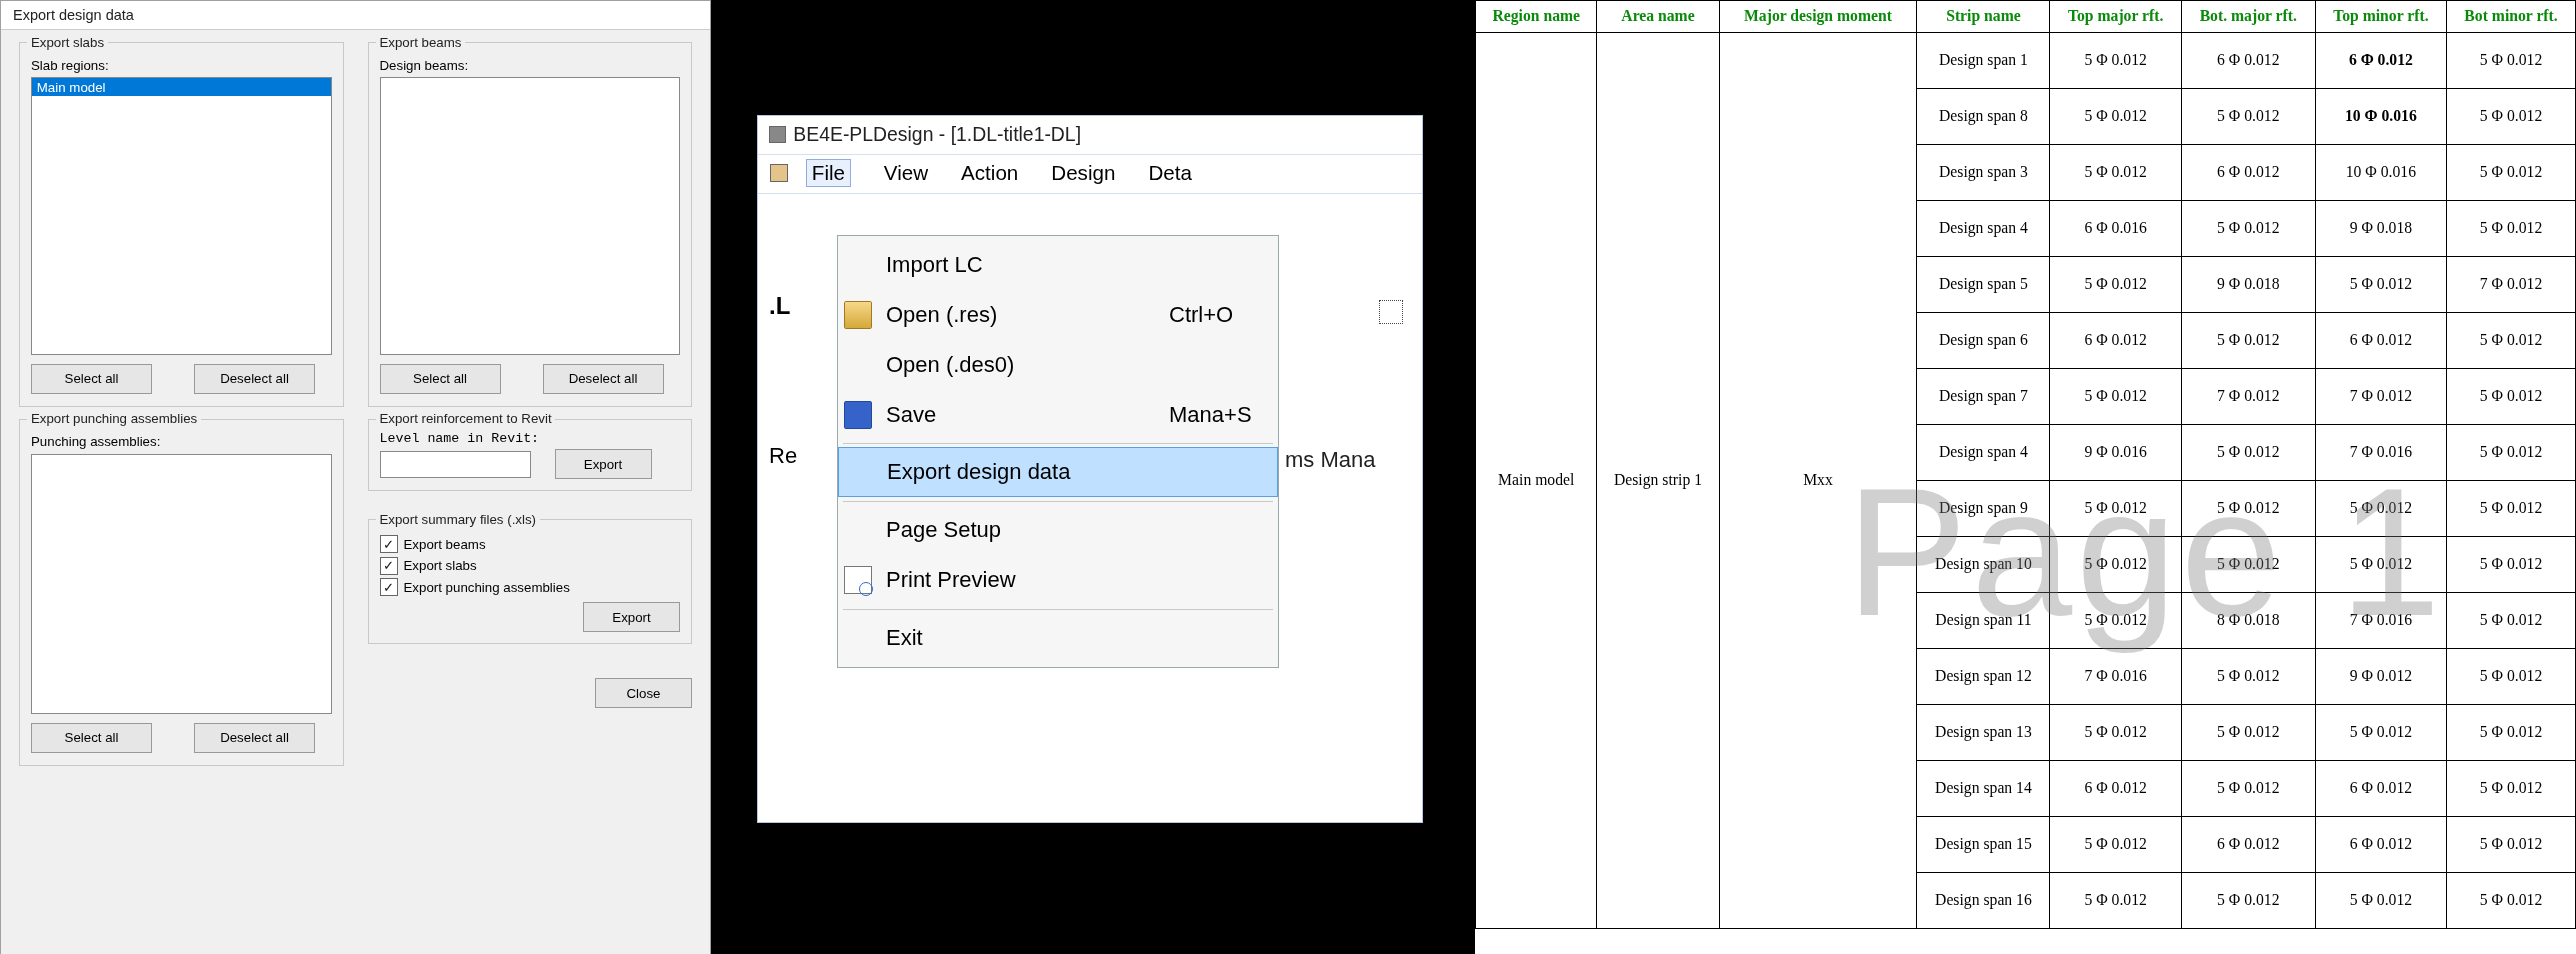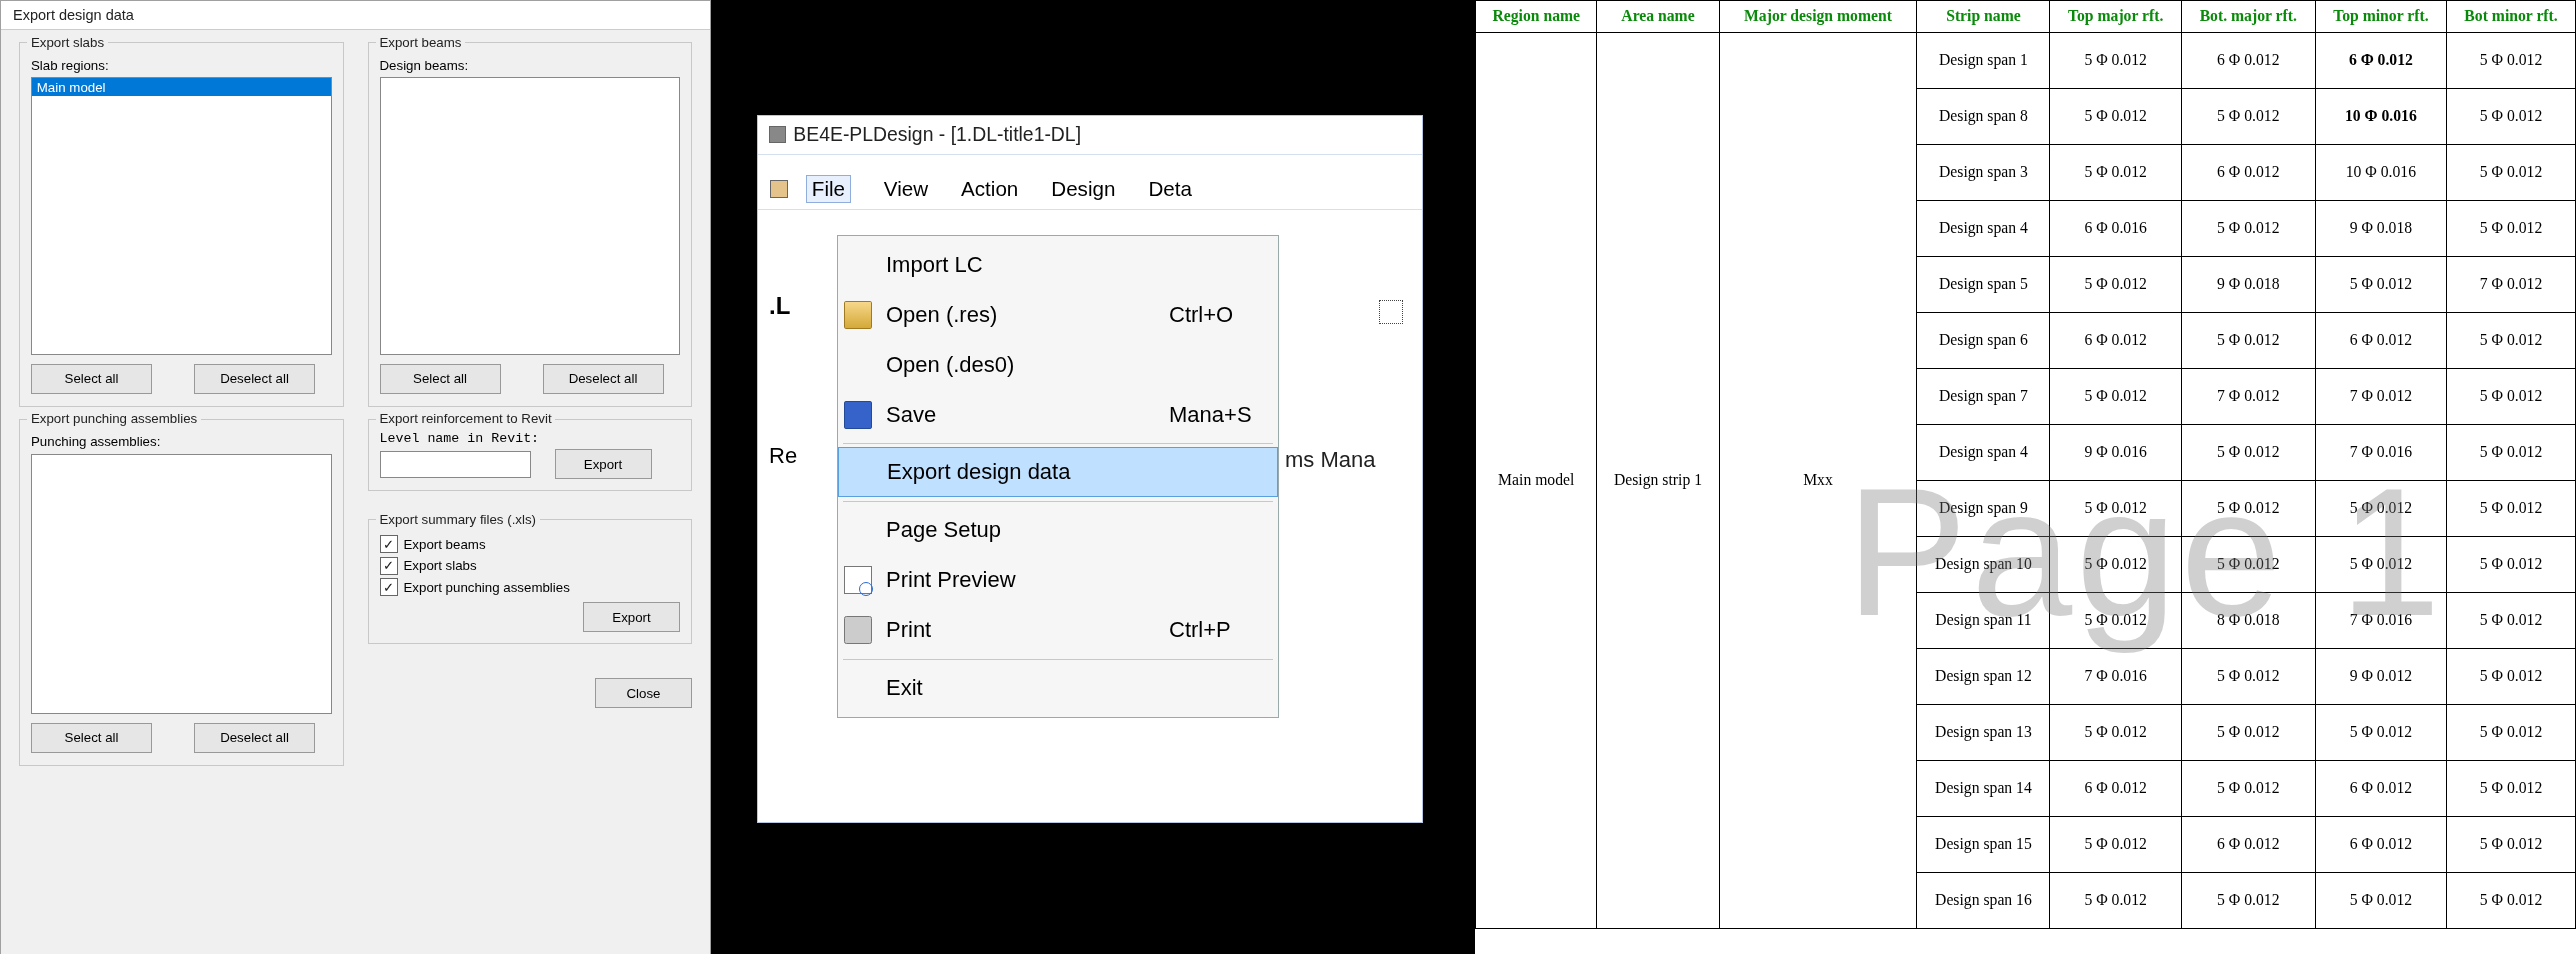--- a/index.html
+++ b/index.html
@@ -127,21 +127,21 @@
     gap: 7.3px;
     color:#222;
   }
   .app-icon {
     width:17px;height:17px;
     display:inline-block;
     background:#888; border:0.6px solid #666;
   }
   .menubar {
     display:flex; align-items:center; gap:33px;
-    padding: 20px 17px 6px 48px;
+    padding: 4px 17px 6px 48px;
     border-top:0.6px solid #d4e0f0;
     border-bottom:0.6px solid #d4e0f0;
     font-size: 20.6px;
   }
   .menubar .sysbox {
     width:18px;height:18px;border:0.6px solid #666;background:#e4c48a;
     position:absolute; margin-left:-36px;
   }
   .menu-name { cursor:pointer; }
   .menu-name.active { border:0.6px solid #8faede; background:#e7f0fc; padding:1.2px 4.8px; }
@@ -369,25 +369,20 @@
     <div class="menu-row">
       <span class="mi-icon"></span>
       <span>Page Setup</span>
       <span></span>
     </div>
     <div class="menu-row">
       <span class="mi-icon ico-preview"></span>
       <span>Print Preview</span>
       <span></span>
     </div>
-    <div class="menu-row">
-      <span class="mi-icon ico-print"></span>
-      <span>Print</span>
-      <span>Ctrl+P</span>
-    </div>
     <div class="menu-sep"></div>
     <div class="menu-row">
       <span class="mi-icon"></span>
       <span>Exit</span>
       <span></span>
     </div>
   </div>
 </div>
 
 <div class="table-wrap">

